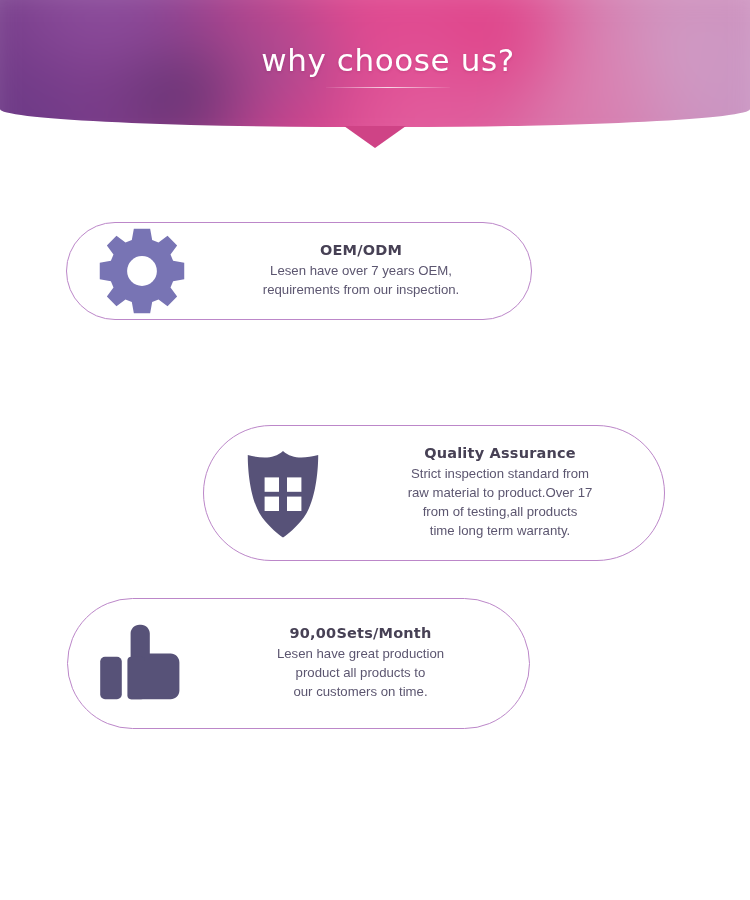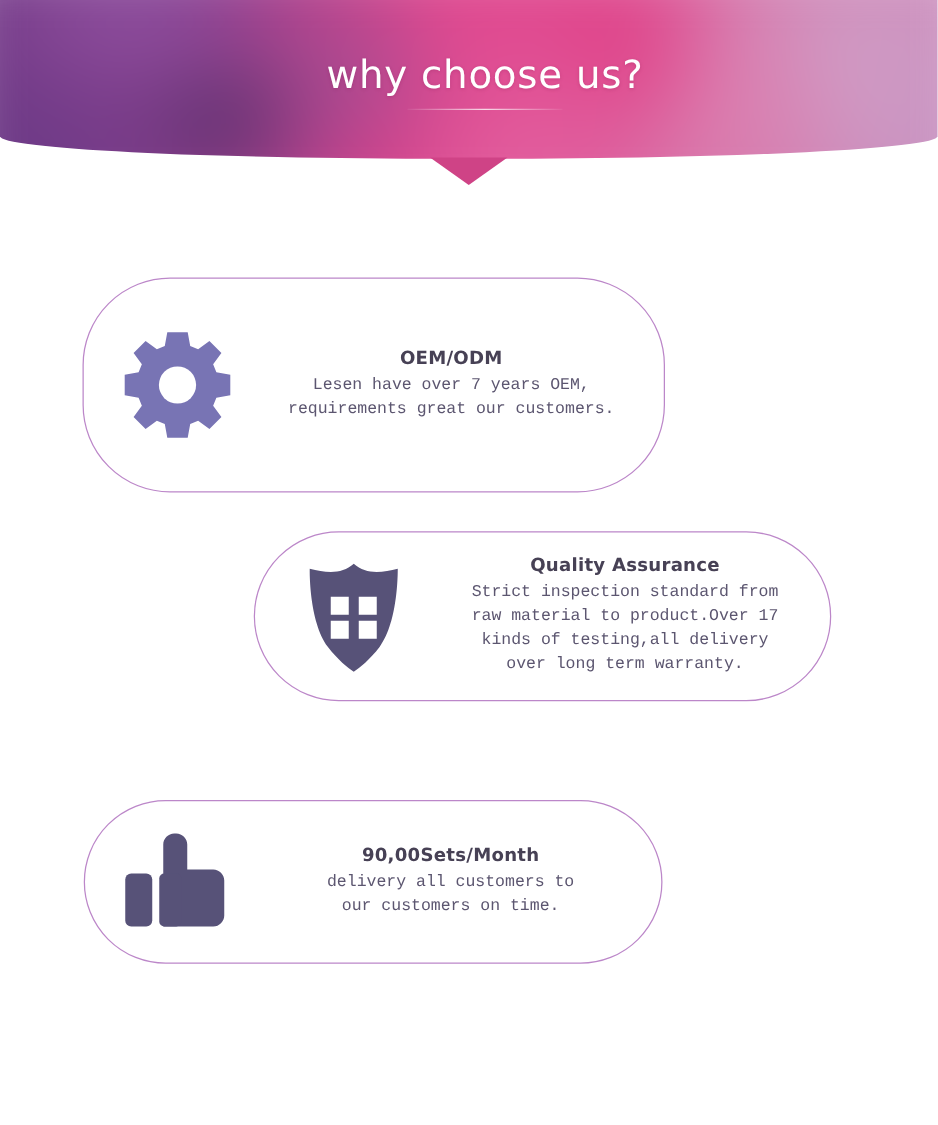--- a/index.html
+++ b/index.html
@@ -97,23 +97,23 @@
   
   .card {
     position: absolute;
     border: 1.4px solid #bc87c9;
     border-radius: 70px;
     background: #ffffff;
     display: flex;
     align-items: center;
   }
 
-  #card-0 { left: 66px;  top: 222px; width: 466px; height: 172px; }
+  #card-0 { left: 66px;  top: 222px; width: 466px; height: 98px; }
   #card-1 { left: 203px; top: 425px; width: 462px; height: 136px; }
-  #card-2 { left: 67px;  top: 640px; width: 463px; height: 131px; }
+  #card-2 { left: 67px;  top: 598px; width: 463px; height: 131px; }
 
   .card-icon {
     width: 150px;
     flex: 0 0 150px;
     display: flex;
     align-items: center;
     justify-content: center;
   }
 
   #card-1 .card-icon { width: 158px; flex: 0 0 158px; }
@@ -135,21 +135,21 @@
     letter-spacing: 0.2px;
     margin-bottom: 4px;
     font-family: "DejaVu Sans", sans-serif;
   }
 
   .card-body {
     color: #5c5670;
     font-size: 13.2px;
     line-height: 1.43;
     text-align: center;
-    font-family: Liberation Mono, monospace;
+    font-family: Liberation Sans, sans-serif;
   }
 
   .card-body span { display: block; white-space: nowrap; }
 
   svg { display: block; }
 </style>
 </head>
 <body>
 
 <div id="banner">
@@ -168,56 +168,57 @@
                L82.4 60.6 L79.7 67.2 L86.6 76.6 L76.6 86.6 L67.2 79.7 L60.6 82.4 L58.5 94 L41.5 94
                L39.4 82.4 L32.8 79.7 L23.4 86.6 L13.4 76.6 L20.3 67.2 L17.6 60.6 L6 58.5 L6 41.5
                L17.6 39.4 L20.3 32.8 L13.4 23.4 L23.4 13.4 L32.8 20.3 L39.4 17.6 L41.5 6 Z"></path>
       <circle cx="50" cy="50" r="15.5" fill="#ffffff"></circle>
     </svg>
   </div>
   <div class="card-text">
     <div class="card-title">OEM/ODM</div>
     <div class="card-body">
       <span>Lesen have over 7 years OEM,</span>
-      <span>requirements great our customers.</span>
+      <span>requirements from our inspection.</span>
     </div>
   </div>
 </div>
 
 <div class="card" id="card-1">
   <div class="card-icon">
     <svg width="80" height="92" viewBox="0 0 100 115" aria-hidden="true">
       <path fill="#575278" d="M50 5 C62 16 78 14 94 10 C94 10 95 62 76 88 C66 101 56 109 50 113
                C44 109 34 101 24 88 C5 62 6 10 6 10 C22 14 38 16 50 5 Z"></path>
       <rect x="27" y="38" width="18" height="18" fill="#ffffff"></rect>
       <rect x="55" y="38" width="18" height="18" fill="#ffffff"></rect>
       <rect x="27" y="62" width="18" height="18" fill="#ffffff"></rect>
       <rect x="55" y="62" width="18" height="18" fill="#ffffff"></rect>
     </svg>
   </div>
   <div class="card-text">
     <div class="card-title">Quality Assurance</div>
     <div class="card-body">
       <span>Strict inspection standard from</span>
       <span>raw material to product.Over 17</span>
-      <span>kinds of testing,all delivery</span>
-      <span>over long term warranty.</span>
+      <span>from of testing,all products</span>
+      <span>time long term warranty.</span>
     </div>
   </div>
 </div>
 
 <div class="card" id="card-2">
   <div class="card-icon">
     <svg width="92" height="80" viewBox="0 0 115 100" aria-hidden="true">
       <rect x="4" y="41" width="27" height="53" rx="6" fill="#575278"></rect>
       <path fill="#575278" d="M44 94 L92 94 C98 94 103 89 103 83 L103 48 C103 42 98 37 92 37
                L66 37 L66 12 C66 6 61 1 55 1 L53 1 C47 1 42 6 42 12 L42 94 Z"></path>
       <rect x="38" y="41" width="22" height="53" rx="5" fill="#575278"></rect>
     </svg>
   </div>
   <div class="card-text">
     <div class="card-title">90,00Sets/Month</div>
     <div class="card-body">
-      <span>delivery all customers to</span>
+      <span>Lesen have great production</span>
+      <span>product all products to</span>
       <span>our customers on time.</span>
     </div>
   </div>
 </div>
 
 </body></html>

